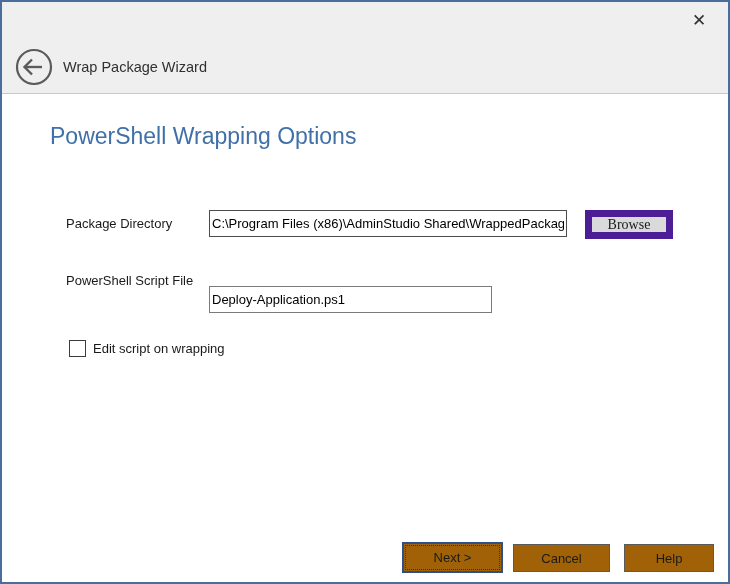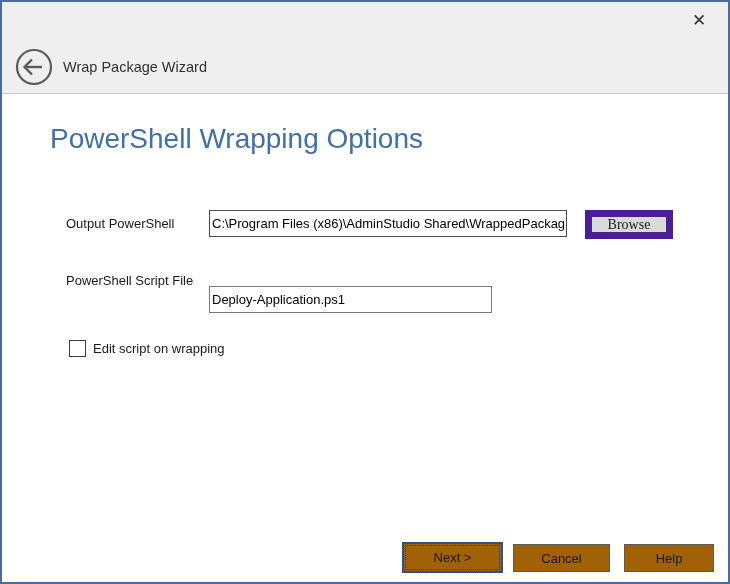--- a/index.html
+++ b/index.html
@@ -52,21 +52,21 @@
   .wizard-title {
     position: absolute;
     left: 61px; top: 57px;
     font-size: 14.5px;
     color: #303030;
     white-space: nowrap;
   }
   .page-heading {
     position: absolute;
     left: 48px; top: 121px;
-    font-size: 28px;
+    font-size: 23px;
     font-weight: 400;
     color: var(--heading-blue);
     white-space: nowrap;
   }
   .field-label {
     position: absolute;
     font-size: 13px;
     color: var(--text);
     white-space: nowrap;
   }
@@ -157,21 +157,21 @@
         <line x1="10" y1="19" x2="27" y2="19" stroke="#5b5b5b" stroke-width="2.4"></line>
         <polyline points="17,11.5 9.5,19 17,26.5" fill="none" stroke="#5b5b5b" stroke-width="2.4" stroke-linejoin="miter"></polyline>
       </svg>
     </span>
 
     <span class="wizard-title">Wrap Package Wizard</span>
   </div>
 
   <h1 class="page-heading">PowerShell Wrapping Options</h1>
 
-  <label class="field-label" style="left:64px; top:214px;">Output PowerShell</label>
+  <label class="field-label" style="left:64px; top:214px;">Package Directory</label>
   <input type="text" id="output-dir-input" class="text-input" value="C:\Program Files (x86)\AdminStudio Shared\WrappedPackag" style="">
   <button class="browse-btn">Browse</button>
 
   <label class="field-label" style="left:64px; top:271px;text-align:right;">PowerShell Script File</label>
   <input type="text" id="script-file-input" class="text-input" value="Deploy-Application.ps1" style="">
 
   <input type="checkbox" class="checkbox" style="">
   <label class="checkbox-label">Edit script on wrapping</label>
 
   <button id="next-btn" class="footer-btn">Next &gt;</button>

